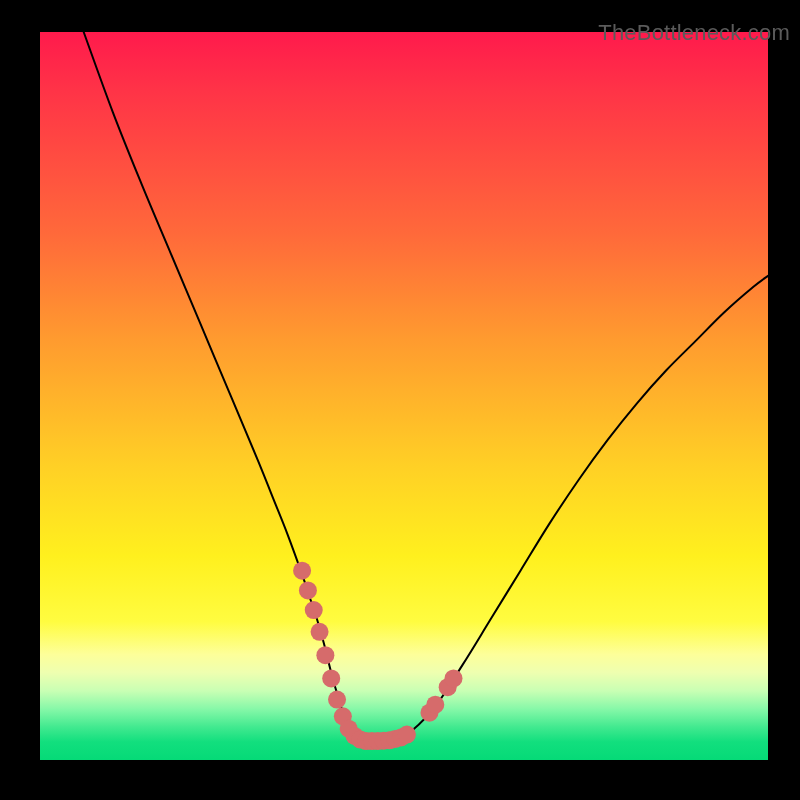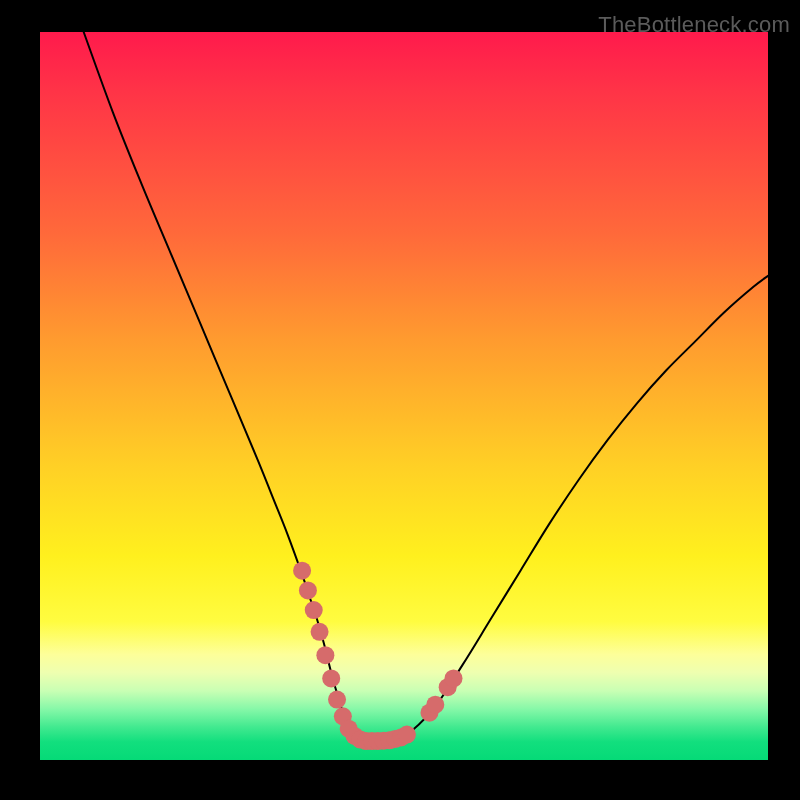--- a/index.html
+++ b/index.html
@@ -49,21 +49,21 @@
   }
   svg.curve {
     position: absolute;
     inset: 0;
     width: 100%;
     height: 100%;
     overflow: visible;
   }
   .watermark {
     position: absolute;
-    top: 12px;
+    top: 20px;
     right: 10px;
     color: #5b5b5b;
     font-size: 22px;
     letter-spacing: 0.2px;
     user-select: none;
     margin-left: 38px;
   }
 </style>
 </head>
 <body>

